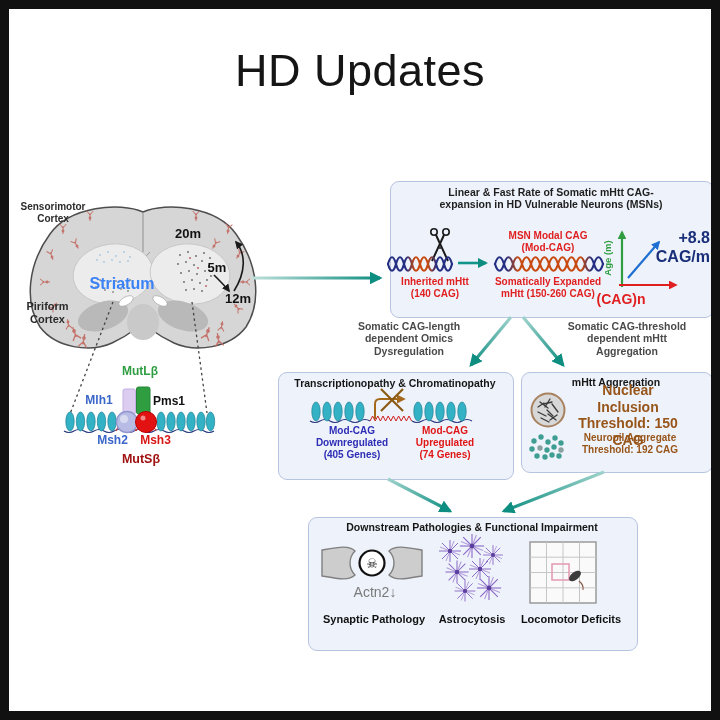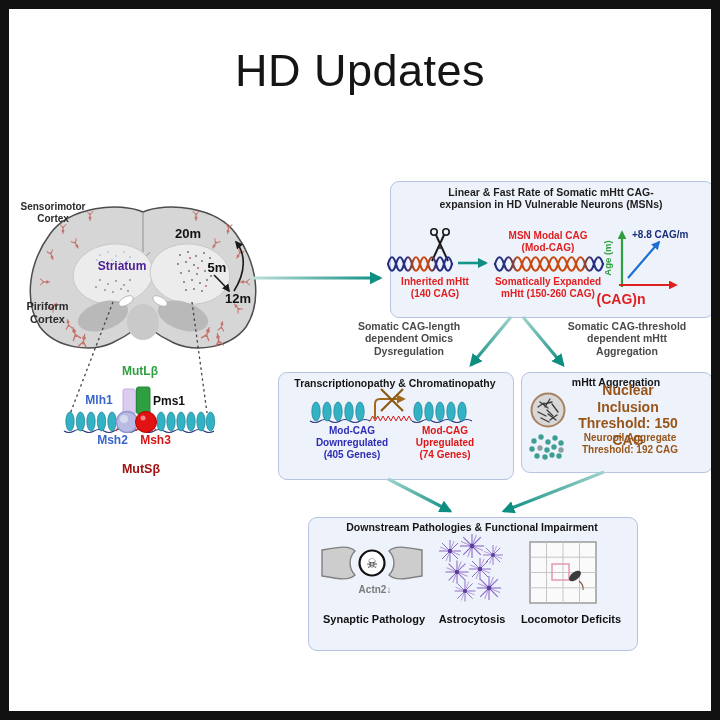--- a/index.html
+++ b/index.html
@@ -338,41 +338,41 @@
       </g>
     </g>
   </svg>
 
   <div class="lbl" style="left:0;top:48px;width:720px;font-size:45px;line-height:1;color:#151515;letter-spacing:0.5px;font-weight:400">HD Updates</div>
 
   <div class="lbl" style="left:13px;top:201px;width:80px;font-size:10px;color:#2b2b2b">Sensorimotor
 Cortex</div>
   <div class="lbl" style="left:10px;top:300px;width:75px;font-size:11px;color:#2b2b2b">Piriform
 Cortex</div>
-  <div class="lbl" style="left:77px;top:259px;width:90px;font-size:12px;color:#4c1d95">Striatum</div>
+  <div class="lbl" style="left:77px;top:275px;width:90px;font-size:16px;color:#3b82f6">Striatum</div>
   <div class="lbl" style="left:168px;top:226px;width:40px;font-size:13px;color:#111">20m</div>
   <div class="lbl" style="left:202px;top:260px;width:30px;font-size:13px;color:#111">5m</div>
   <div class="lbl" style="left:218px;top:291px;width:40px;font-size:13px;color:#111">12m</div>
 
   <div class="lbl" style="left:110px;top:364px;width:60px;font-size:12px;color:#2f9e41">MutLβ</div>
   <div class="lbl" style="left:78px;top:393px;width:42px;font-size:12px;color:#3a66c9;text-align:center">Mlh1</div>
   <div class="lbl" style="left:153px;top:394px;width:45px;font-size:12px;color:#111;text-align:left">Pms1</div>
   <div class="lbl" style="left:90px;top:433px;width:45px;font-size:12px;color:#3a66c9">Msh2</div>
   <div class="lbl" style="left:133px;top:433px;width:45px;font-size:12px;color:#d81616">Msh3</div>
-  <div class="lbl" style="left:113px;top:462px;width:56px;font-size:12.5px;color:#a01212">MutSβ</div>
+  <div class="lbl" style="left:113px;top:452px;width:56px;font-size:12.5px;color:#a01212">MutSβ</div>
 
   <div class="lbl" style="left:390px;top:186px;width:322px;font-size:10.5px;color:#1e1e1e">Linear &amp; Fast Rate of Somatic mHtt CAG-
 expansion in HD Vulnerable Neurons (MSNs)</div>
   <div class="lbl" style="left:393px;top:276px;width:84px;font-size:10px;color:#e02020">Inherited mHtt
 (140 CAG)</div>
   <div class="lbl" style="left:496px;top:230px;width:104px;font-size:10px;color:#e02020">MSN Modal CAG
 (Mod-CAG)</div>
   <div class="lbl" style="left:488px;top:276px;width:120px;font-size:10px;color:#e02020">Somatically Expanded
 mHtt (150-260 CAG)</div>
-  <div class="lbl" style="left:632px;top:229px;width:78px;font-size:10px;color:#1a2f7a;text-align:left">+8.8 CAG/m</div>
+  <div class="lbl" style="left:632px;top:229px;width:78px;font-size:16px;color:#1a2f7a;text-align:right">+8.8 CAG/m</div>
   <div class="lbl rot" style="left:585px;top:252px;width:46px;height:12px;font-size:9.5px;color:#2f9e41">Age (m)</div>
   <div class="lbl" style="left:596px;top:291px;width:50px;font-size:14px;color:#e02020">(CAG)n</div>
 
   <div class="lbl" style="left:345px;top:320px;width:128px;font-size:10.5px;color:#4a4a4a">Somatic CAG-length
 dependent Omics
 Dysregulation</div>
   <div class="lbl" style="left:562px;top:320px;width:130px;font-size:10.5px;color:#4a4a4a">Somatic CAG-threshold
 dependent mHtt
 Aggregation</div>
 
@@ -384,19 +384,19 @@
 Upregulated
 (74 Genes)</div>
 
   <div class="lbl" style="left:521px;top:376px;width:190px;font-size:10.5px;color:#161616">mHtt Aggregation</div>
   <div class="lbl" style="left:570px;top:382px;width:116px;font-size:14px;color:#98551a">Nuclear Inclusion
 Threshold: 150 CAG</div>
   <div class="lbl" style="left:570px;top:432px;width:120px;font-size:10px;color:#98551a">Neuropil Aggregate
 Threshold: 192 CAG</div>
 
   <div class="lbl" style="left:308px;top:521px;width:328px;font-size:10.5px;color:#161616">Downstream Pathologies &amp; Functional Impairment</div>
-  <div class="lbl" style="left:340px;top:584px;width:70px;font-size:10px;color:#7a7a7a;font-weight:700">Actn2↓</div>
+  <div class="lbl" style="left:340px;top:584px;width:70px;font-size:14px;color:#7a7a7a;font-weight:400">Actn2↓</div>
   <div class="lbl" style="left:312px;top:613px;width:124px;font-size:11px;color:#111">Synaptic Pathology</div>
   <div class="lbl" style="left:420px;top:613px;width:104px;font-size:11px;color:#111">Astrocytosis</div>
   <div class="lbl" style="left:514px;top:613px;width:114px;font-size:11px;color:#111">Locomotor Deficits</div>
 
   <div class="frame"></div>
 </div>
 
 </body></html>

